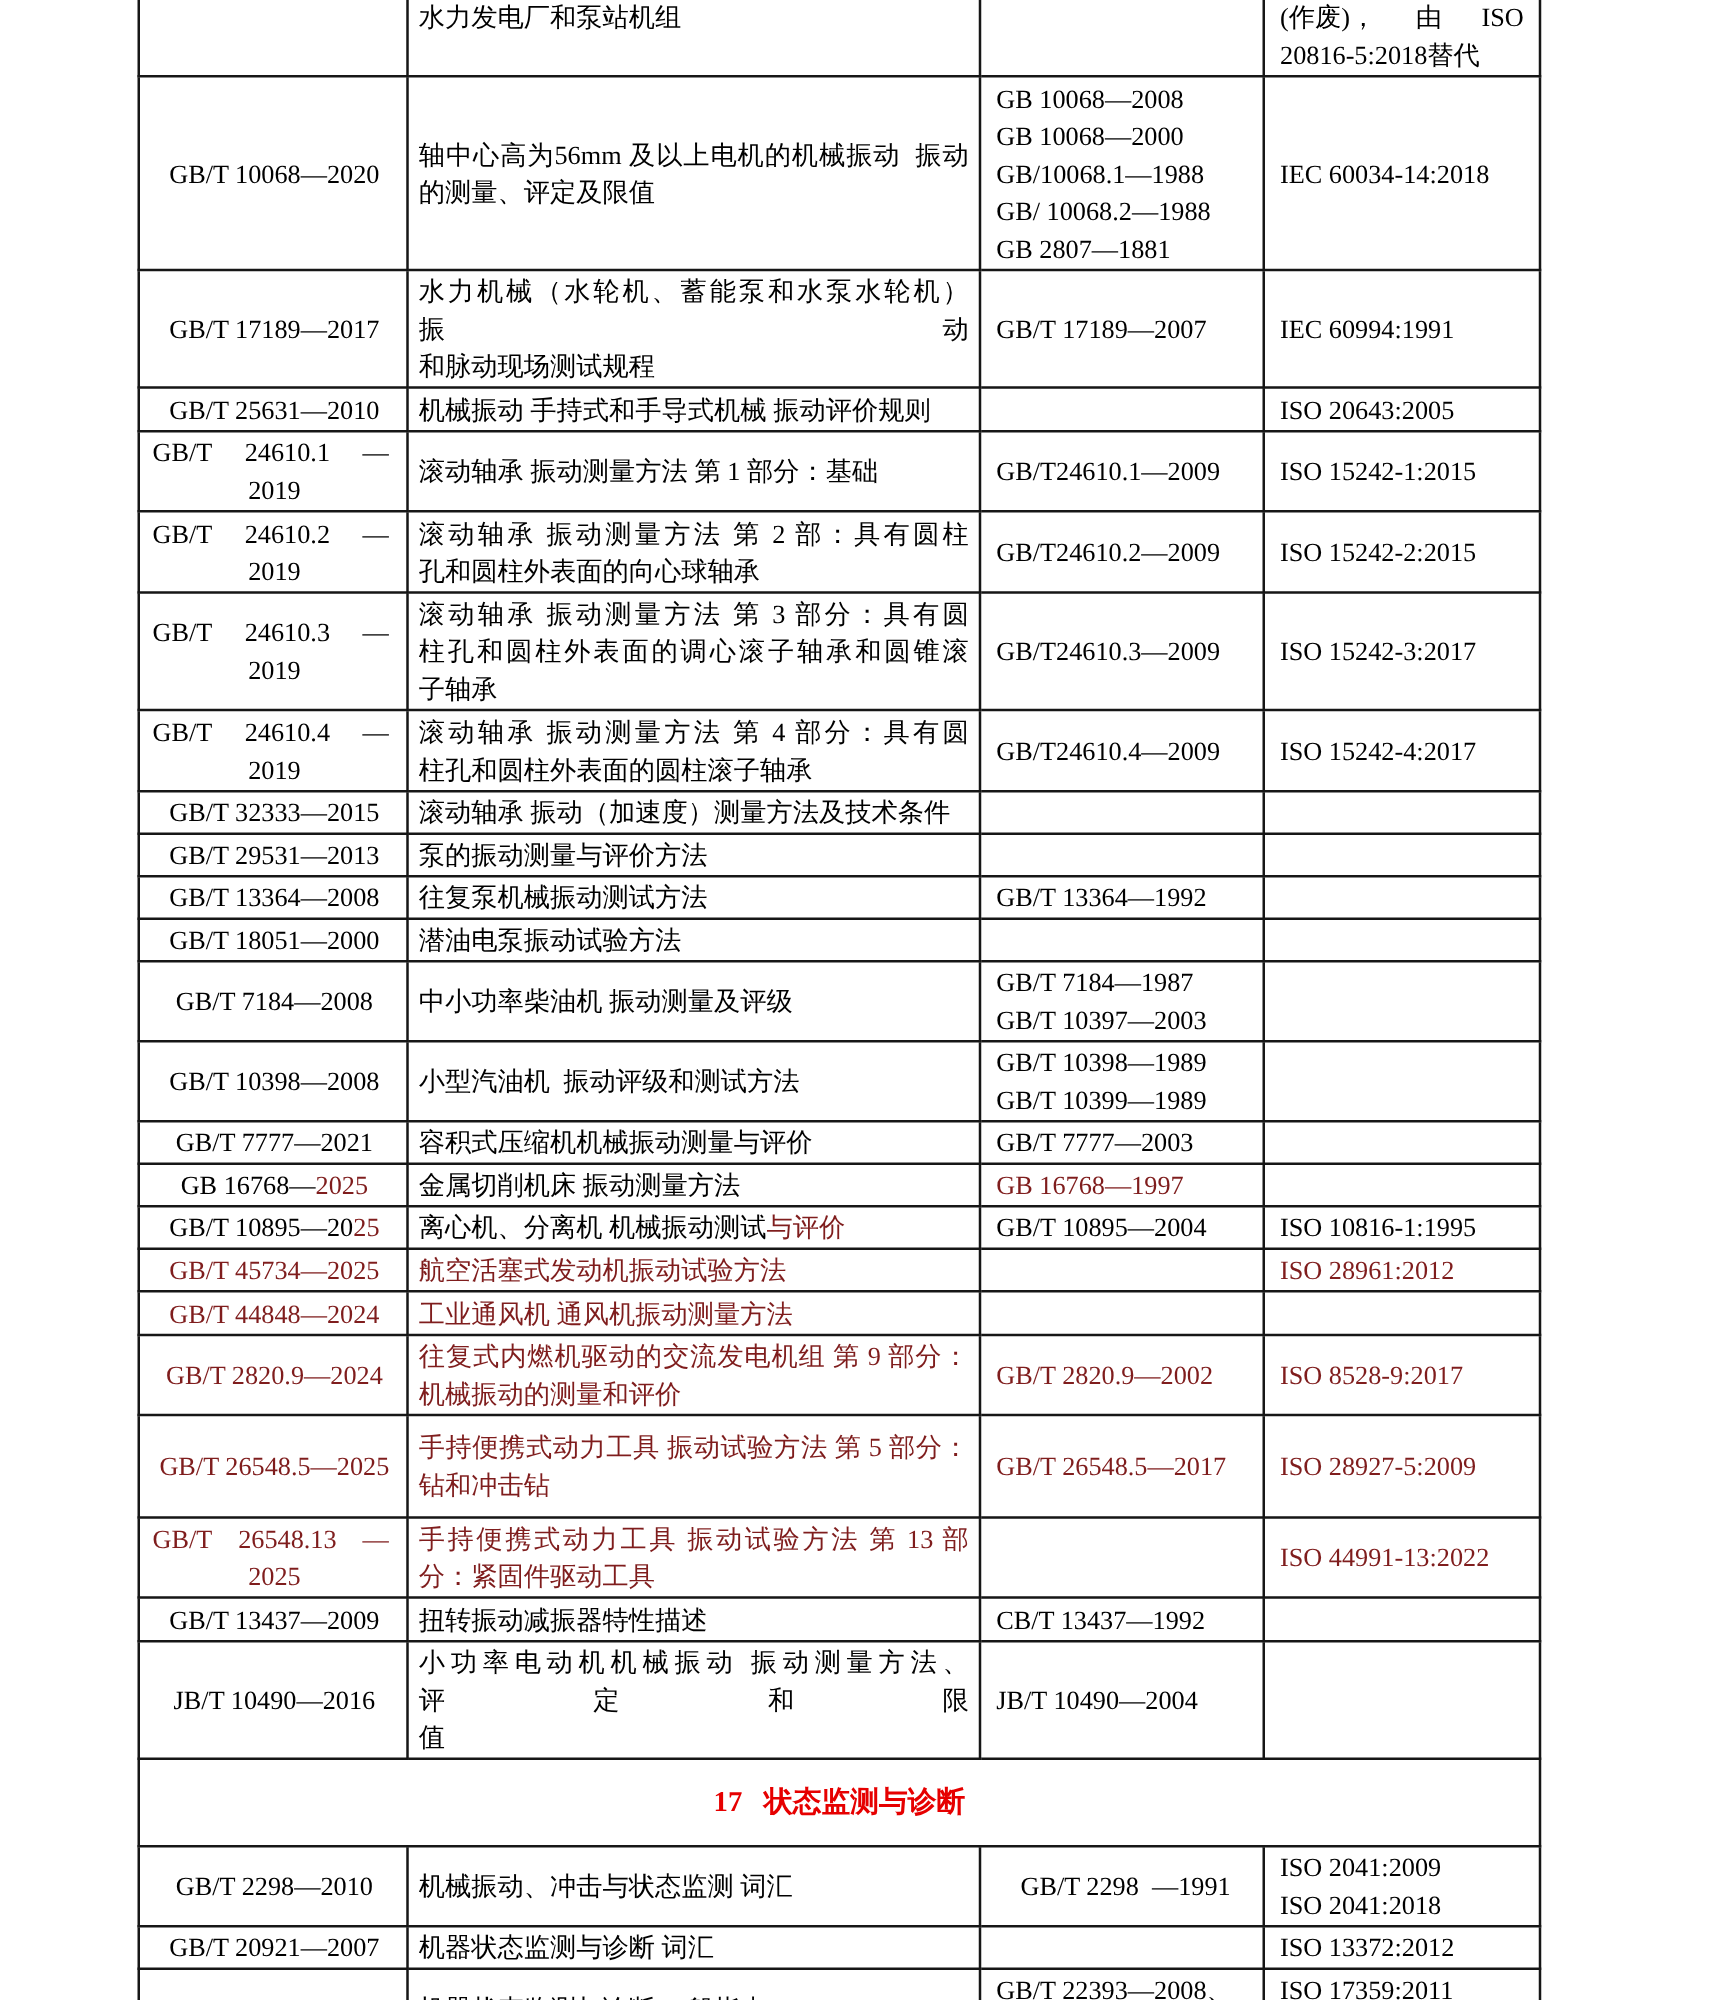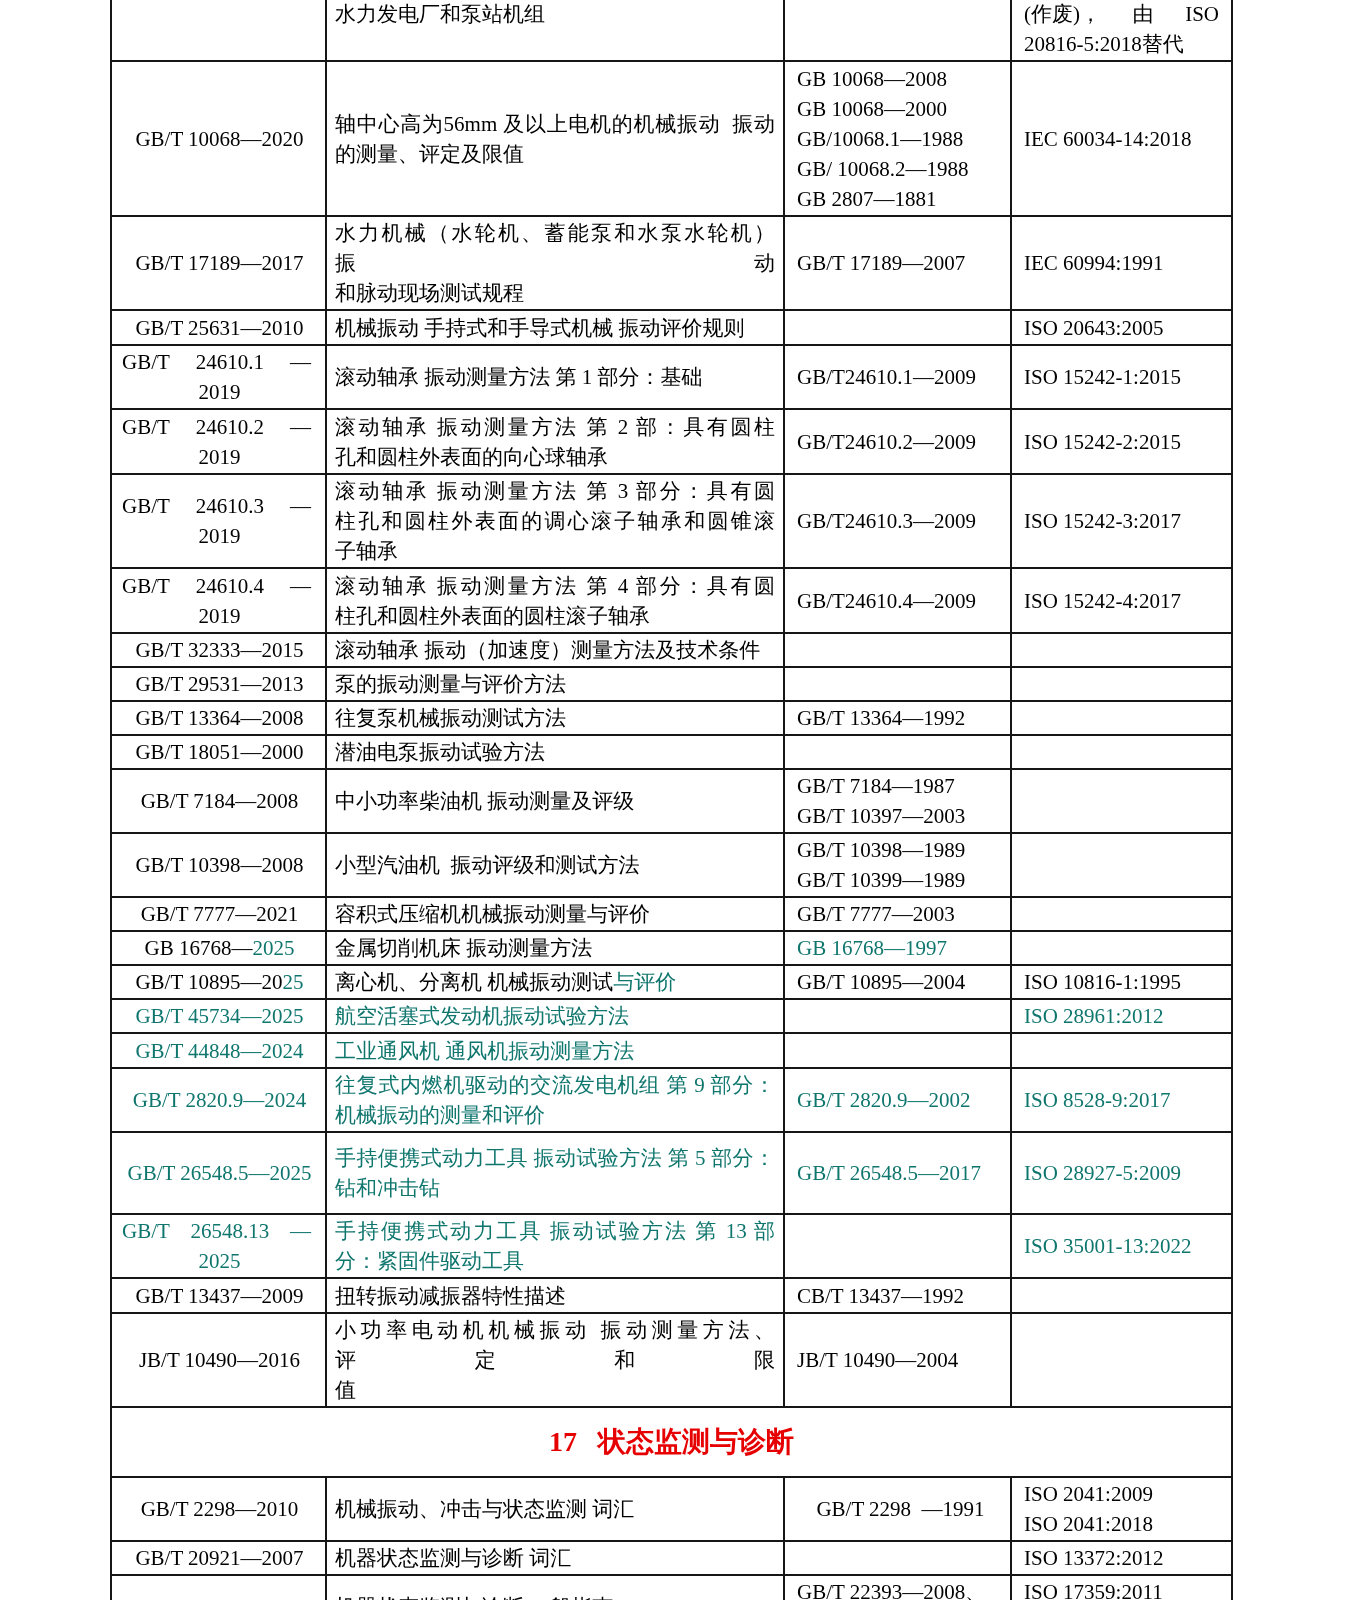--- a/index.html
+++ b/index.html
@@ -38,27 +38,27 @@
   .line.flex {
     display: flex;
     justify-content: space-between;
     padding-right: 6px;
   }
   .line.stretch {
     text-align: justify;
     text-align-last: justify;
   }
   .line.center { text-align: center; }
-  .red { color: #0f766e; }
+  .red { color: #7f1d1d; }
   tr.top-row td { border-top: none; vertical-align: top; }
   td.section {
     text-align: center;
     font-weight: bold;
     color: #e60000;
-    font-size: 28px;
+    font-size: 23px;
     white-space: pre;
     vertical-align: middle;
   }
 </style>
 </head>
 <body>
 
 <div class="page">
   <table class="std-table">
     <colgroup>
@@ -351,21 +351,21 @@
           <td class="c1">
             <div class="line flex"><span class="red">GB/T</span><span class="red">26548.13</span><span class="red">—</span></div>
             <div class="line"><span class="red">2025</span></div>
           </td>
           <td class="c2">
             <div class="line stretch"><span class="red">手持便携式动力工具 振动试验方法 第 13 部</span></div>
             <div class="line"><span class="red">分：紧固件驱动工具</span></div>
           </td>
           <td class="c3"></td>
           <td class="c4">
-            <div class="line"><span class="red">ISO 35001-13:2022</span></div>
+            <div class="line"><span class="red">ISO 44991-13:2022</span></div>
           </td>
         </tr>
         <tr style="height: 35px;">
           <td class="c1">
             <div class="line"><span>GB/T 13437—2009</span></div>
           </td>
           <td class="c2">
             <div class="line"><span>扭转振动减振器特性描述</span></div>
           </td>
           <td class="c3">

